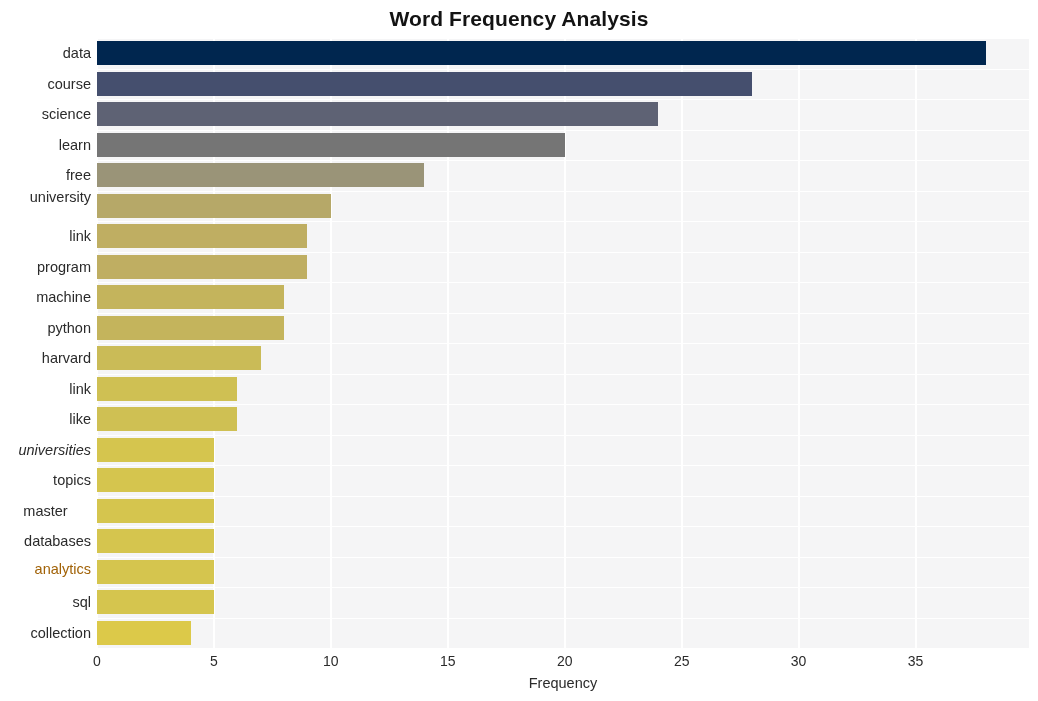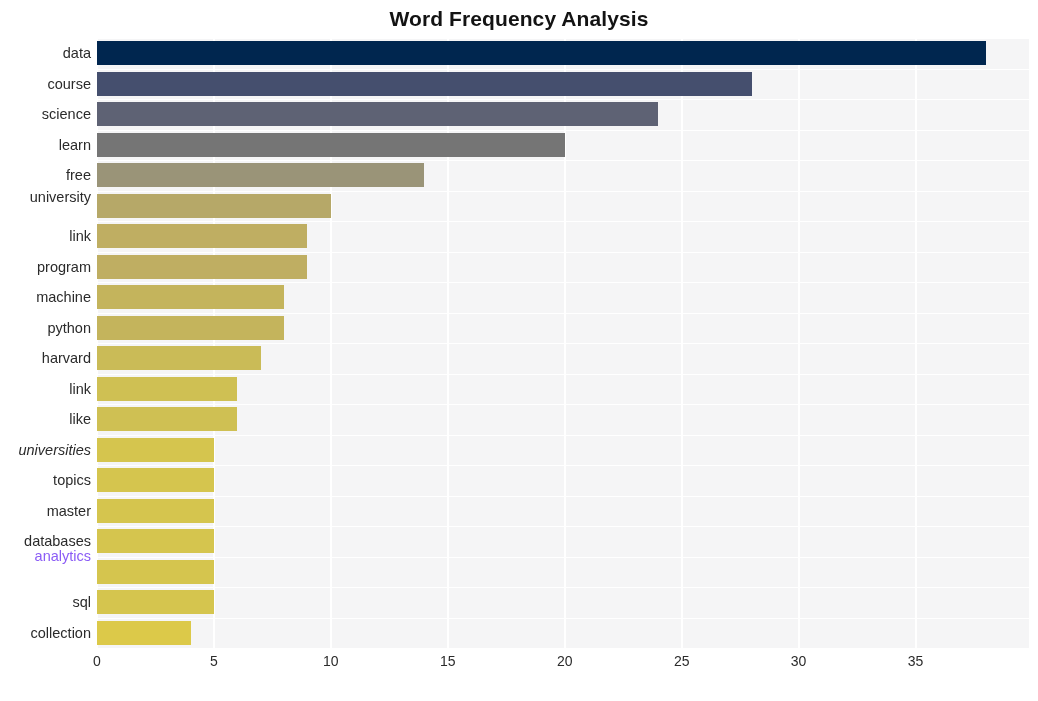--- a/index.html
+++ b/index.html
@@ -230,31 +230,32 @@
       <div class="ytick-label" style="top: 189px; left: 0px; width: 91px; right: auto; color: rgb(43, 43, 43);">university</div>
       <div class="ytick-label" style="top: 228.25px; left: 0px; width: 91px; right: auto; color: rgb(43, 43, 43);">link</div>
       <div class="ytick-label" style="top: 258.75px; left: 0px; width: 91px; right: auto; color: rgb(43, 43, 43);">program</div>
       <div class="ytick-label" style="top: 289.25px; left: 0px; width: 91px; right: auto; color: rgb(43, 43, 43);">machine</div>
       <div class="ytick-label" style="top: 319.75px; left: 0px; width: 91px; right: auto; color: rgb(43, 43, 43);">python</div>
       <div class="ytick-label" style="top: 350.25px; left: 0px; width: 91px; right: auto; color: rgb(43, 43, 43);">harvard</div>
       <div class="ytick-label" style="top: 380.75px; left: 0px; width: 91px; right: auto; color: rgb(43, 43, 43);">link</div>
       <div class="ytick-label" style="top: 411.25px; left: 0px; width: 91px; right: auto; color: rgb(43, 43, 43);">like</div>
       <div class="ytick-label" style="top: 441.75px; left: 0px; width: 91px; right: auto; color: rgb(43, 43, 43); font-style: italic;">universities</div>
       <div class="ytick-label" style="top: 472.25px; left: 0px; width: 91px; right: auto; color: rgb(43, 43, 43);">topics</div>
-      <div class="ytick-label" style="top: 502.75px; left: 0px; width: 91px; right: auto; color: rgb(43, 43, 43);">master</div>
+      <div class="ytick-label" style="top: 502.75px; left: 0px; width: 91px; right: auto; color: rgb(43, 43, 43); text-align: center;">master</div>
       <div class="ytick-label" style="top: 533.25px; left: 0px; width: 91px; right: auto; color: rgb(43, 43, 43);">databases</div>
-      <div class="ytick-label" style="top: 548px; left: 0px; width: 91px; right: auto; color: #8b5cf6;">analytics</div>
+      <div class="ytick-label" style="top: 561px; left: 0px; width: 91px; right: auto; color: #a16207;">analytics</div>
       <div class="ytick-label" style="top: 594.25px; left: 0px; width: 91px; right: auto; color: rgb(43, 43, 43);">sql</div>
       <div class="ytick-label" style="top: 624.75px; left: 0px; width: 91px; right: auto; color: rgb(43, 43, 43);">collection</div>
     </div>
   <div id="xtick-labels">
       <div class="xtick-label" style="left: 97px; color: rgb(43, 43, 43);">0</div>
       <div class="xtick-label" style="left: 213.939px; color: rgb(43, 43, 43);">5</div>
       <div class="xtick-label" style="left: 330.877px; color: rgb(43, 43, 43);">10</div>
       <div class="xtick-label" style="left: 447.816px; color: rgb(43, 43, 43);">15</div>
       <div class="xtick-label" style="left: 564.754px; color: rgb(43, 43, 43);">20</div>
       <div class="xtick-label" style="left: 681.693px; color: rgb(43, 43, 43);">25</div>
       <div class="xtick-label" style="left: 798.631px; color: rgb(43, 43, 43);">30</div>
       <div class="xtick-label" style="left: 915.57px; color: rgb(43, 43, 43);">35</div>
     </div>
 
+  <div id="xaxis-title" style="color: rgb(43, 43, 43);">Frequency</div>
 
 </div>
 
 </body></html>

